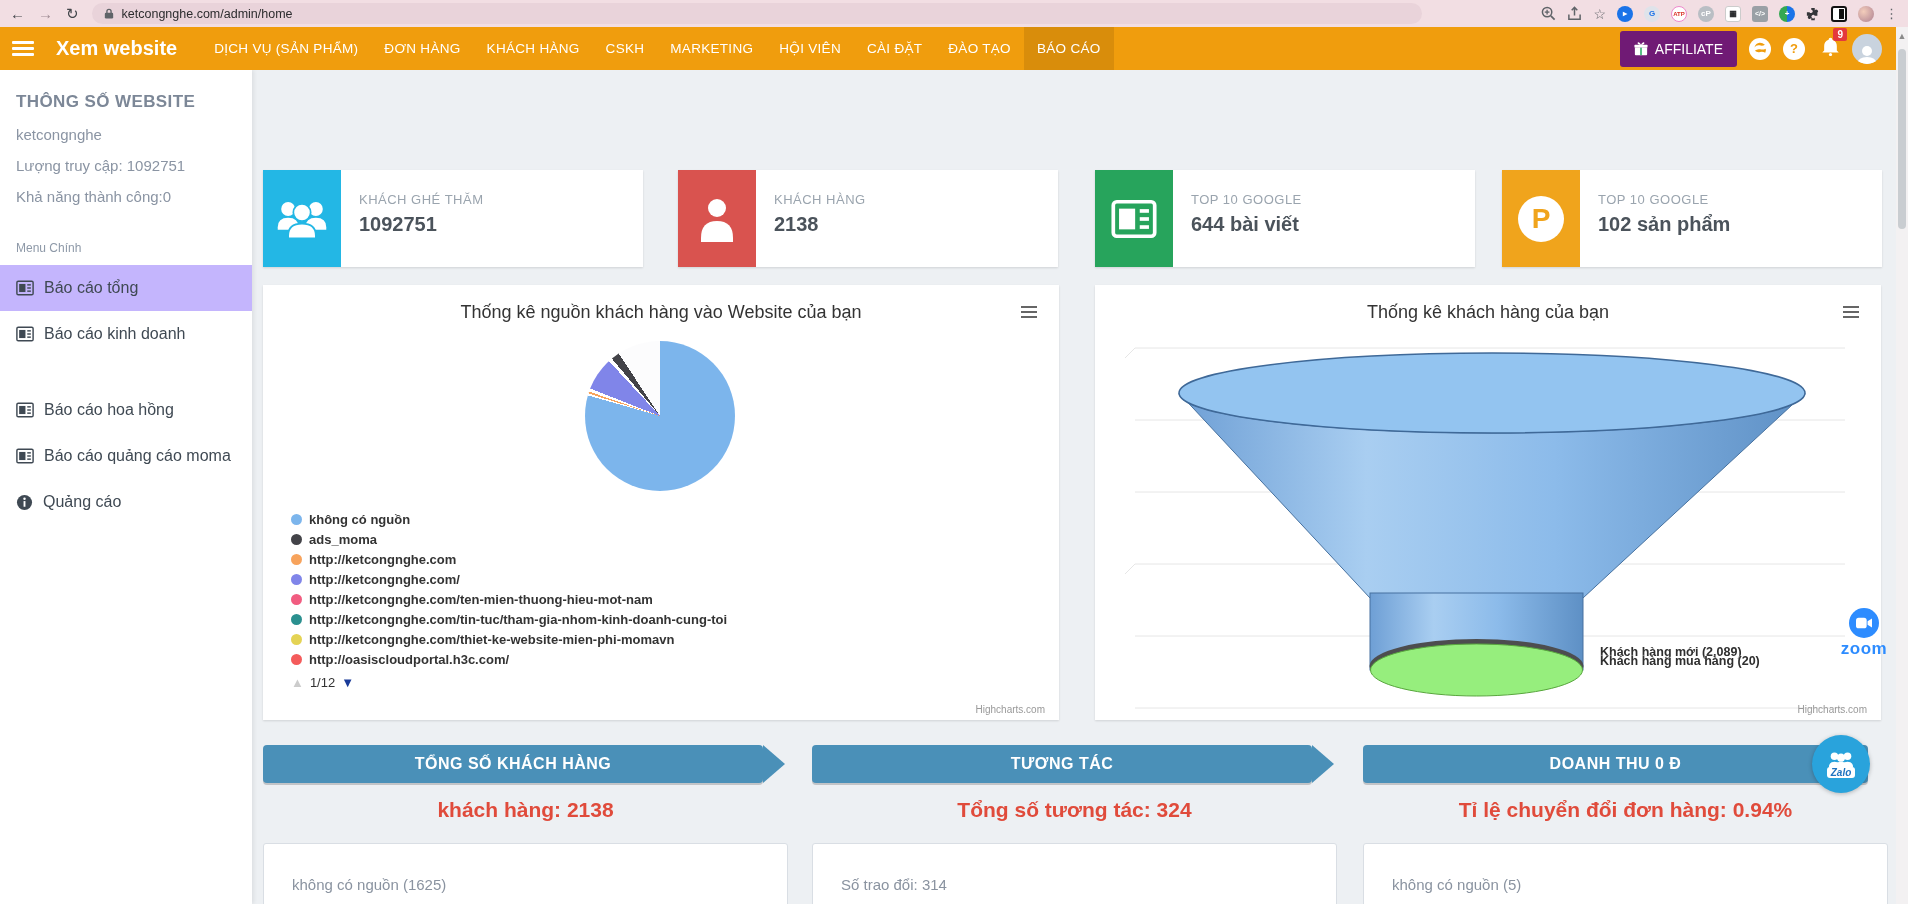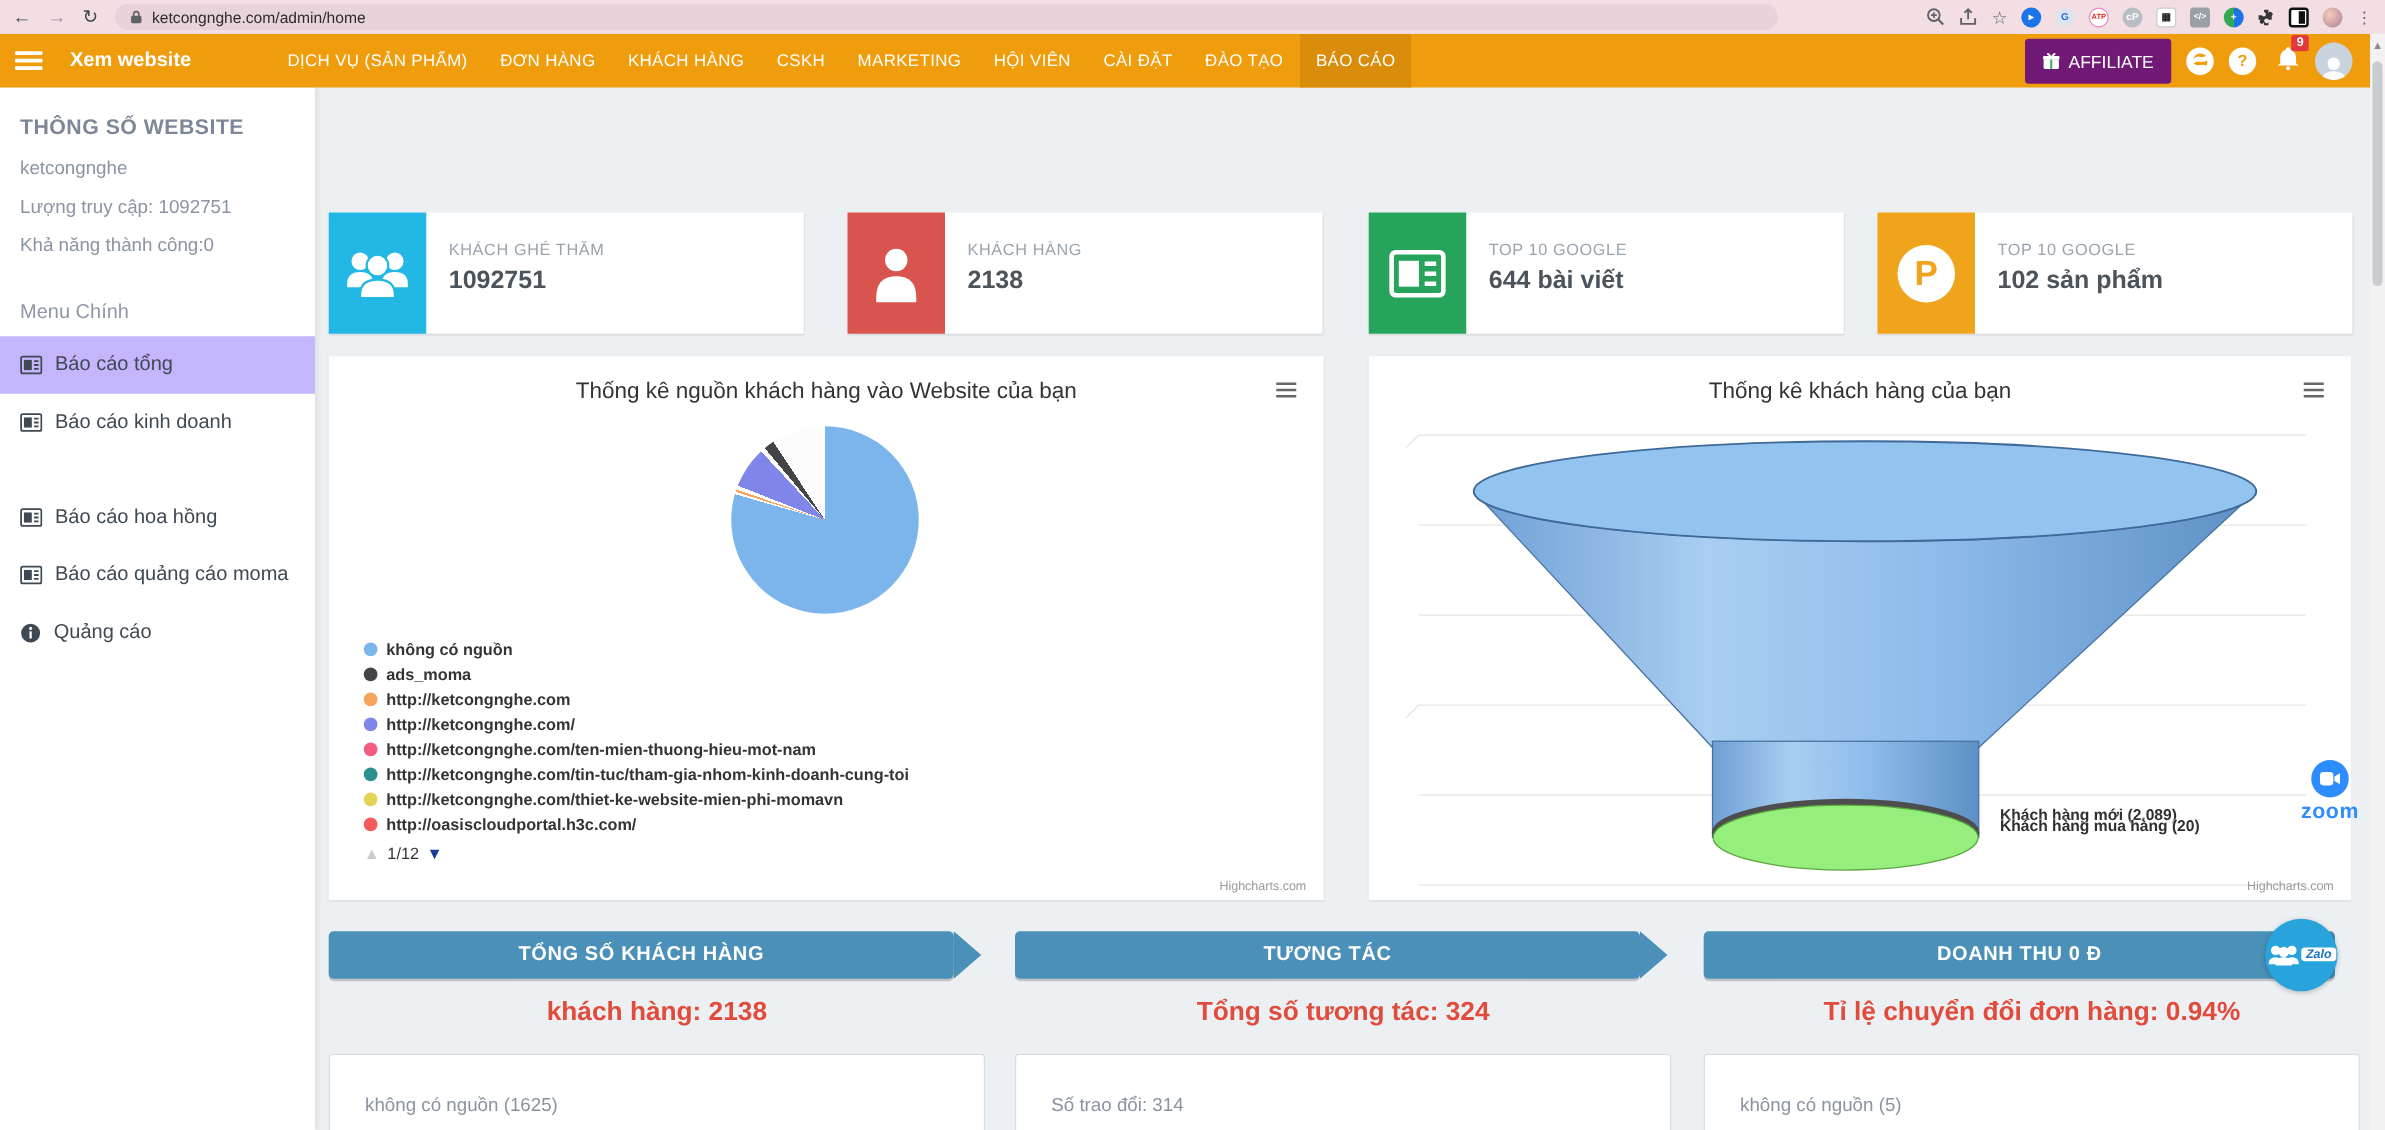--- a/index.html
+++ b/index.html
@@ -13,21 +13,21 @@
 .urlbar{width:1330px;height:21px;background:#e9d3da;border-radius:11px;display:flex;align-items:center;gap:8px;padding:0 12px;font-size:12.5px;color:#2c2c2e}
 .chrome-right{display:flex;align-items:center;gap:11px;margin-left:auto}
 .xico{width:16px;height:16px;border-radius:50%;display:flex;align-items:center;justify-content:center;font-size:8px;font-weight:bold;color:#fff;flex:0 0 auto}
 .star{color:#5f6368;font-size:14px}
 .kebab{color:#5f6368;font-size:13px;letter-spacing:0}
 
 
 .navbar{position:absolute;top:27px;left:0;width:1908px;height:43px;background:#f09d0d;display:flex;align-items:center;color:#fff;z-index:40}
 .hamb{width:22px;margin-left:12px;cursor:pointer}
 .hamb span{display:block;height:3px;background:#fff;margin:3px 0;border-radius:1px}
-.brand{font-size:16px;font-weight:bold;margin-left:22px;margin-right:64px}
+.brand{font-size:20px;font-weight:bold;margin-left:22px;margin-right:24px}
 .nav-items{display:flex;height:100%}
 .nav-item{display:flex;align-items:center;padding:0 13px;font-size:13.5px;letter-spacing:.3px;cursor:pointer;white-space:nowrap}
 .nav-item.active{background:#d98d0b}
 .nav-right{display:flex;align-items:center;gap:12px;margin-left:auto;margin-right:26px}
 .affil{background:#701a75;border:none;color:#fff;height:36px;padding:0 14px;border-radius:3px;font-size:14px;display:flex;align-items:center;gap:7px;cursor:pointer;font-family:inherit}
 .circ-ico{width:22px;height:22px;border-radius:50%;background:#fff;color:#f09d0d;display:flex;align-items:center;justify-content:center;font-weight:bold;font-size:13px;cursor:pointer}
 .bell{position:relative;cursor:pointer;margin-left:4px}
 .badge{position:absolute;top:-9px;right:-7px;background:#e4393c;color:#fff;font-size:10px;font-weight:bold;padding:1px 4px;border-radius:2px}
 .avatar{width:30px;height:30px;border-radius:50%;background:#c9d3de;display:flex;align-items:flex-end;justify-content:center;overflow:hidden;cursor:pointer}
 
@@ -35,21 +35,21 @@
 .scrollbar{position:absolute;top:27px;right:0;width:12px;height:877px;background:#f3f1f2;z-index:60}
 .scrollbar .sb-up{display:block;text-align:center;color:#8a8a8a;font-size:9px;padding-top:4px}
 .sb-thumb{position:absolute;top:22px;left:2px;width:8px;height:180px;background:#c9cdd1;border-radius:4px}
 
 
 .sidebar{position:absolute;top:70px;left:0;width:252px;height:834px;background:#fff;box-shadow:2px 0 4px rgba(0,0,0,.07);z-index:30}
 .sb-head{font-size:17px;font-weight:bold;color:#7c8797;letter-spacing:.4px;padding:22px 16px 0}
 .sb-line{font-size:15px;color:#8a94a3;padding:14px 16px 0}
 .upgrade{display:flex;align-items:center;justify-content:center;gap:8px;margin:16px 8px 0;width:232px;height:34px;background:#2bab66;border:none;border-radius:4px;color:#fff;font-size:16px;cursor:pointer;font-family:inherit}
 .chk{width:20px;height:20px;border-radius:50%;background:#4f74e3;color:#fff;font-size:12px;display:flex;align-items:center;justify-content:center}
-.menu-head{font-size:16px;color:#8e99a8;padding:36px 16px 10px}
+.menu-head{font-size:12px;color:#8e99a8;padding:36px 16px 10px}
 .sb-item{display:flex;align-items:center;gap:10px;height:46px;padding:0 16px;font-size:16px;color:#3f4953;cursor:pointer}
 .sb-item.active{background:#c4b5fd}
 .sb-item svg{flex:0 0 auto}
 .sb-gap{height:30px}
 
 
 .stat-card{position:absolute;top:170px;height:97px;width:380px;background:#fff;box-shadow:0 1px 2px rgba(0,0,0,.12);display:flex}
 .stat-icon{width:78px;height:97px;display:flex;align-items:center;justify-content:center}
 .stat-text{padding:22px 0 0 18px}
 .stat-label{font-size:13px;color:#9aa4ae;letter-spacing:.5px}
@@ -87,21 +87,21 @@
 
 .banner{position:absolute;top:745px;height:38px;background:#4a90b8;border-radius:4px;color:#fff;font-size:16px;font-weight:bold;letter-spacing:.5px;display:flex;align-items:center;justify-content:center;box-shadow:0 2px 0 rgba(0,0,0,.18)}
 .banner.arrow::after{content:'';position:absolute;right:-22px;top:0;border-left:22px solid #4a90b8;border-top:19px solid transparent;border-bottom:19px solid transparent}
 .red-stat{position:absolute;top:795px;height:30px;display:flex;align-items:center;justify-content:center;font-size:21px;font-weight:bold;color:#e04b3b}
 .detail-box{position:absolute;top:843px;height:80px;background:#fff;border:1px solid #d9dee4;border-radius:3px}
 .detail-box span{position:absolute;left:28px;top:32px;font-size:15px;color:#8a93a0}
 
 .zoom-w{position:absolute;left:1832px;top:608px;width:64px;text-align:center;z-index:45;cursor:pointer}
 .zoom-c{width:30px;height:30px;border-radius:50%;background:#2d8cff;margin:0 auto;display:flex;align-items:center;justify-content:center}
 .zoom-t{font-size:17px;color:#2d8cff;font-weight:bold;letter-spacing:.5px;margin-top:1px}
-.zalo-w{position:absolute;left:1812px;top:735px;width:58px;height:58px;border-radius:50%;background:#29a3dc;z-index:46;display:flex;flex-direction:row;align-items:center;justify-content:center;cursor:pointer;box-shadow:0 1px 4px rgba(0,0,0,.25)}
+.zalo-w{position:absolute;left:1812px;top:735px;width:58px;height:58px;border-radius:50%;background:#29a3dc;z-index:46;display:flex;flex-direction:column;align-items:center;justify-content:center;cursor:pointer;box-shadow:0 1px 4px rgba(0,0,0,.25)}
 .zalo-t{background:#fff;color:#1f74c0;font-size:10px;font-weight:bold;border-radius:3px;padding:0 4px;font-style:italic;margin-top:-2px}
 </style>
 </head>
 <body>
 
 <div class="chrome">
   <span class="bicon">←</span>
   <span class="bicon fwd">→</span>
   <span class="bicon">↻</span>
   <div class="urlbar">

